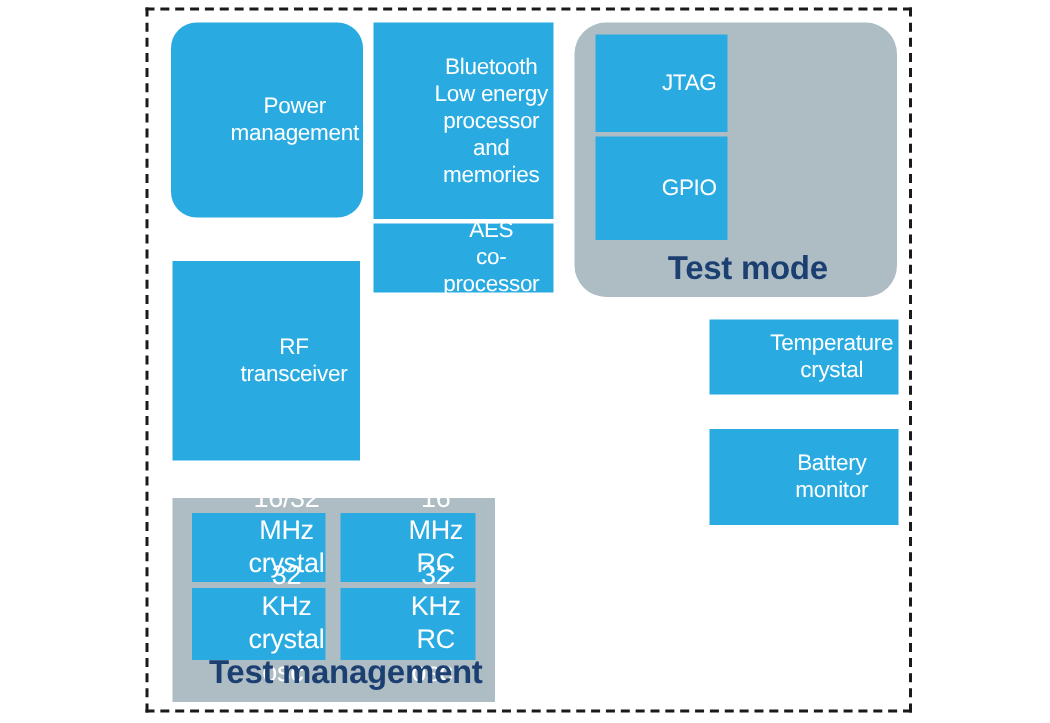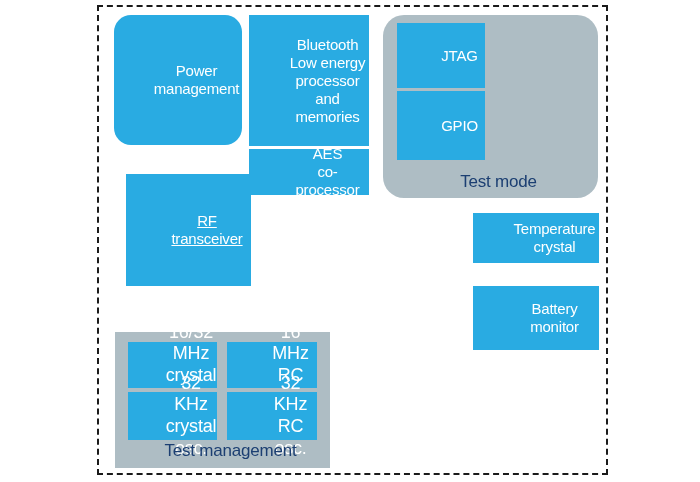--- a/index.html
+++ b/index.html
@@ -38,22 +38,22 @@
   .block.small { font-size: 18px; }
   .group {
     position: absolute;
     background: var(--group, #aebdc4);
   }
   .group-label {
     position: absolute;
     left: 16px; right: 0;
     text-align: center;
     color: var(--groupLabel, #1c3f72);
-    font-size: 17px;
-    font-weight: 400;
+    font-size: 22px;
+    font-weight: 700;
     letter-spacing: -0.2px;
     white-space: pre-line;
   }
 </style>
 </head>
 <body>
 
 <div class="canvas">
 
   <div class="outline"></div>
@@ -68,21 +68,21 @@
 
   <div class="block" style="left:249px; top:149px; width:120px; height:46px;">AES
 co-processor</div>
 
   <div class="group" style="left:383px; top:15px; width:215px; height:183px;border-radius:21px;">
     <div class="block" style="left:14px; top:8px; width:88px; height:65px;">JTAG</div>
     <div class="block" style="left:14px; top:76px; width:88px; height:69px;">GPIO</div>
     <div class="group-label" style="bottom:6px;">Test mode</div>
   </div>
 
-  <div class="block" style="left:126px; top:174px; width:125px; height:112px;text-decoration:underline;">RF
+  <div class="block" style="left:115px; top:174px; width:125px; height:133px;">RF
 transceiver</div>
 
   <div class="block" style="left:473px; top:213px; width:126px; height:50px;">Temperature
 crystal</div>
 
   <div class="block" style="left:473px; top:286px; width:126px; height:64px;">Battery
 monitor</div>
 
   <div class="group" style="left:115px; top:332px; width:215px; height:136px;">
     <div class="block small" style="left:13px; top:10px; width:89px; height:46px;">16/32 MHz

